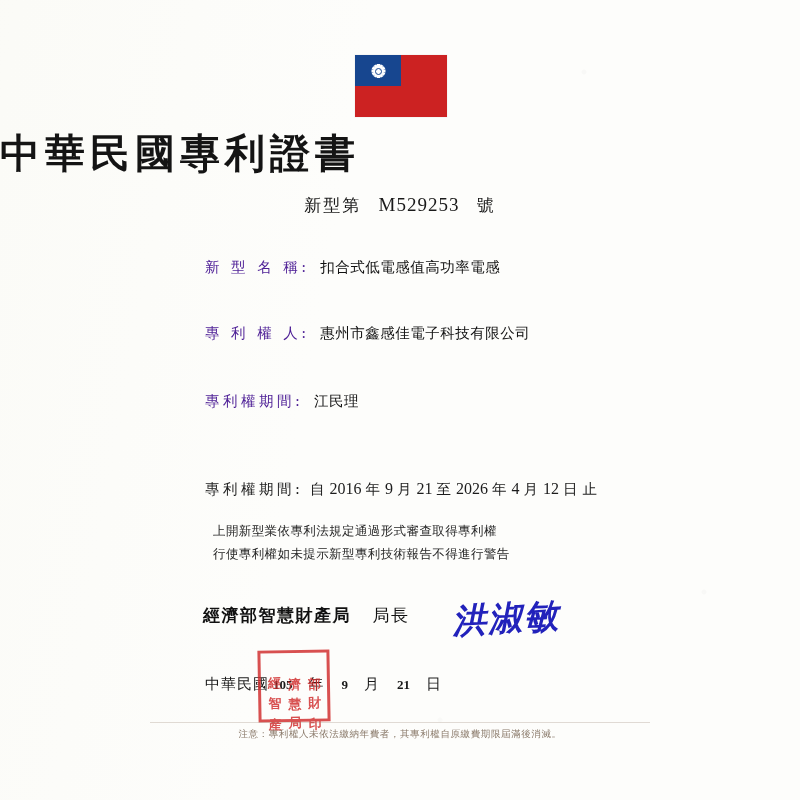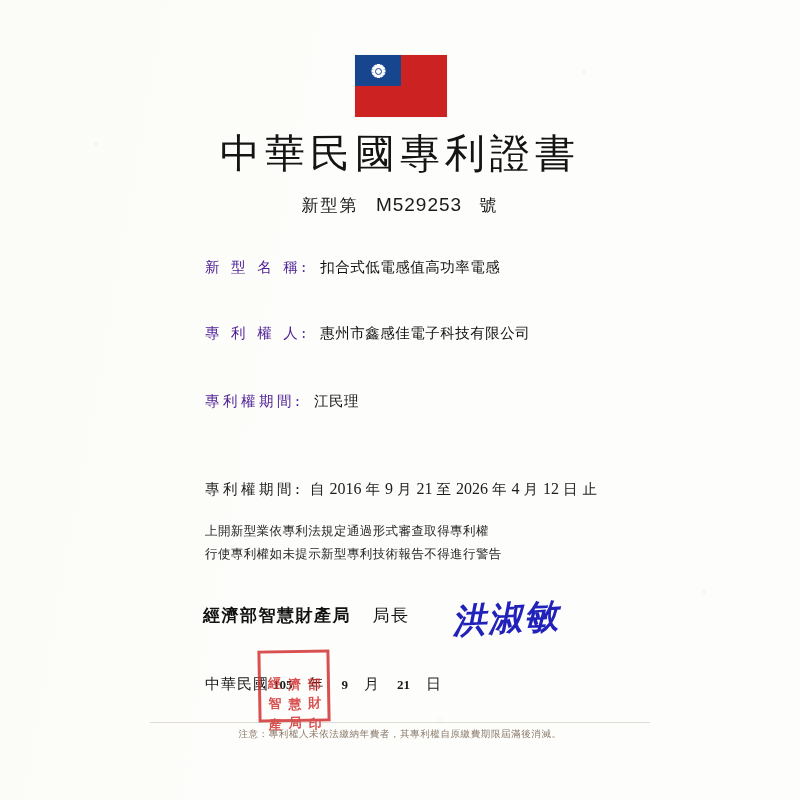--- a/index.html
+++ b/index.html
@@ -93,43 +93,42 @@
     border: 1px solid #17468f;
     box-sizing: border-box;
   }
 
   
   .title {
     position: absolute;
     left: 0;
     right: 0;
     top: 126px;
-    text-align: center;
     font-family: "DejaVu Serif", serif;
     font-size: 40px;
-    font-weight: normal;
+    font-weight: bold;
     letter-spacing: 5px;
     color: #141414;
   }
 
   
   .number-line {
     position: absolute;
     left: 0;
     right: 0;
     top: 194px;
     text-align: center;
     font-family: "DejaVu Serif", serif;
     font-size: 17px;
     color: #1a1a1a;
   }
   .number-line .label { letter-spacing: 2px; }
   .number-line .value {
     margin: 0 12px;
-    font-family: Liberation Sans, sans-serif;
+    font-family: Liberation Serif, serif;
     font-size: 19px;
     letter-spacing: 1px;
   }
   .number-line .suffix { letter-spacing: 2px; }
 
   
   .field {
     position: absolute;
     left: 205px;
     right: 150px;
@@ -168,21 +167,21 @@
     font-family: "Liberation Serif", serif;
     font-size: 16px;
     padding: 0 2px;
     text-align: center;
   }
   .term-row .cj { padding: 0 2px; letter-spacing: 1px; }
 
   
   .notes {
     position: absolute;
-    left: 205px;
+    left: 213px;
     top: 519px;
     font-size: 12.5px;
     line-height: 1.85;
     font-family: "DejaVu Serif", serif;
     color: #262626;
     letter-spacing: 0.4px;
   }
 
   
   .office-line {

